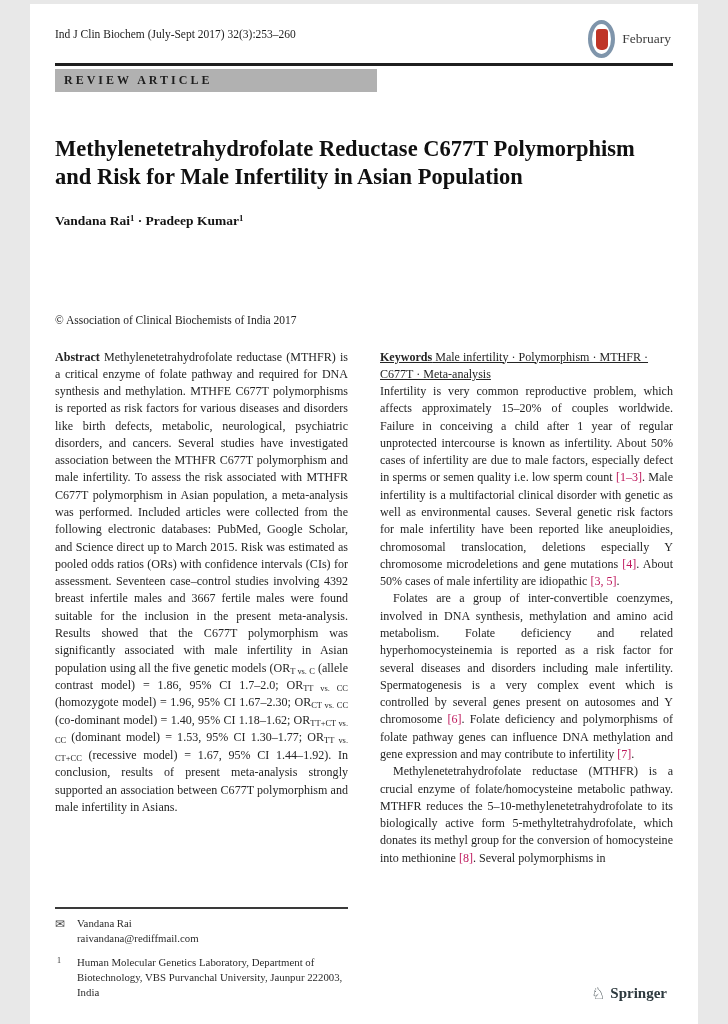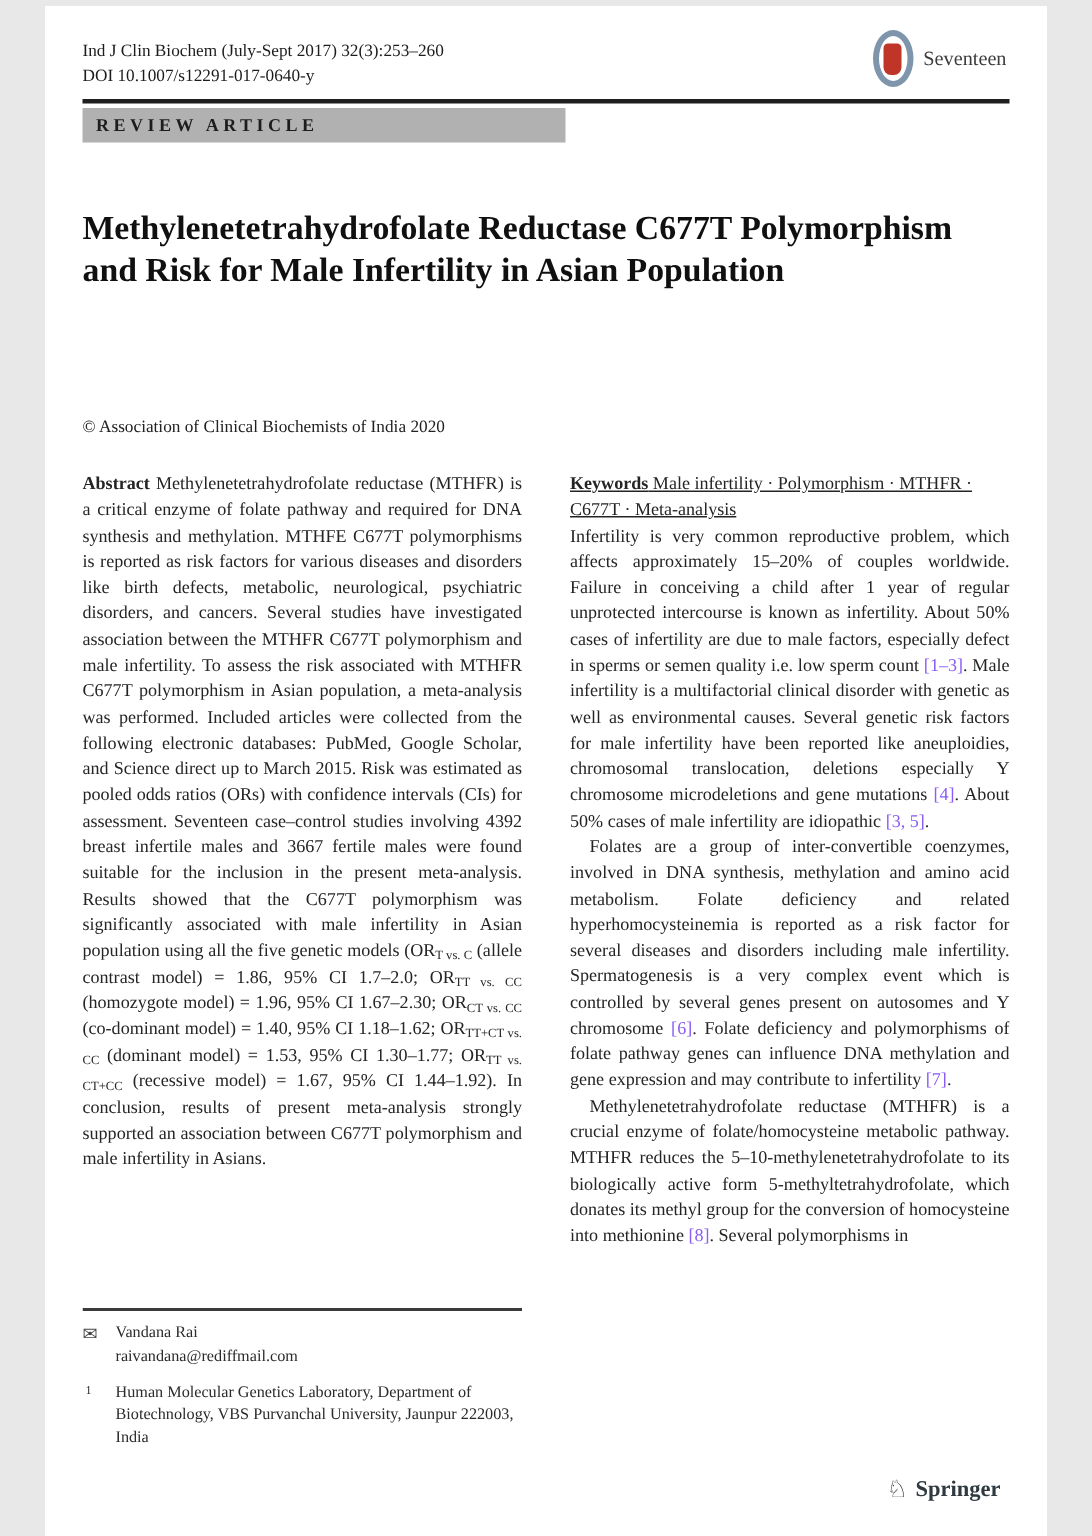--- a/index.html
+++ b/index.html
@@ -49,60 +49,60 @@
   .col.left { display: flex; flex-direction: column; justify-content: space-between; }
   .para { font-size: 12.05px; line-height: 1.435; text-align: justify; color: #242424; }
   .para.keywords { text-align: left; }
   .para.indent { text-indent: 13px; }
   .para + .para { margin-top: 0; }
   .section-heading { margin-top: 27px; margin-bottom: 16px; font-size: 13.5px; font-weight: bold; color: #111; }
   .keywords { margin-bottom: 0; text-decoration: underline; }
   .seg-b { font-weight: bold; }
   .seg-sub { font-size: 0.7em; vertical-align: -0.28em; }
   .seg-sup { font-size: 0.65em; vertical-align: 0.45em; }
-  .seg-cite { color: #8b5cf6; }
+  .seg-cite { color: #be185d; }
   
   .footnote { border-top: 2px solid #3a3a3a; padding-top: 7px; font-size: 10.8px; line-height: 1.4; color: #2b2b2b; }
   .fn-row { display: flex; gap: 8px; }
   .fn-row.affil { margin-top: 9px; }
   .env { font-size: 12px; color: #444; width: 14px; flex: 0 0 14px; }
   .affmark { font-size: 8px; vertical-align: super; width: 14px; flex: 0 0 14px; padding-left: 2px; }
   .email-addr { color: #2b2b2b; }
   
   .springer { position: absolute; right: 31px; top: 981px; display: flex; align-items: center; gap: 5px; }
   .knight { font-size: 16px; color: #2e3a3f; line-height: 1; }
   .springer-label { font-size: 15px; font-weight: 600; color: #2e3a3f; }
 </style>
 </head>
 <body>
 
 <div class="page">
 
   <div class="header">
     <div class="journal-info">
       <div>Ind J Clin Biochem (July-Sept 2017) 32(3):253–260</div>
-      <div>DOI 10.1007/s12291-017-0640-y</div>
     </div>
     <div class="crossmark">
       <span class="cm-ellipse">
         <span class="cm-inner"></span>
       </span>
-      <span class="cm-label">Seventeen</span>
+      <span class="cm-label">February</span>
     </div>
   </div>
 
   <div class="rule"></div>
 
   <div class="article-type">REVIEW ARTICLE</div>
 
   <h1 class="title">Methylenetetrahydrofolate Reductase C677T Polymorphism and Risk for Male Infertility in Asian Population</h1>
 
+  <div class="authors"><span>Vandana Rai</span><span class="seg-sup">1</span><span> · </span><span>Pradeep Kumar</span><span class="seg-sup">1</span></div>
 
   <div class="dates">
-    <div>© Association of Clinical Biochemists of India 2020</div>
+    <div>© Association of Clinical Biochemists of India 2017</div>
   </div>
 
   <div class="columns">
 
     <div class="col left">
       <p class="para"><span class="seg-b">Abstract</span><span> Methylenetetrahydrofolate reductase (MTHFR) is a critical enzyme of folate pathway and required for DNA synthesis and methylation. MTHFE C677T polymorphisms is reported as risk factors for various diseases and disorders like birth defects, metabolic, neurological, psychiatric disorders, and cancers. Several studies have investigated association between the MTHFR C677T polymorphism and male infertility. To assess the risk associated with MTHFR C677T polymorphism in Asian population, a meta-analysis was performed. Included articles were collected from the following electronic databases: PubMed, Google Scholar, and Science direct up to March 2015. Risk was estimated as pooled odds ratios (ORs) with confidence intervals (CIs) for assessment. Seventeen case–control studies involving 4392 breast infertile males and 3667 fertile males were found suitable for the inclusion in the present meta-analysis. Results showed that the C677T polymorphism was significantly associated with male infertility in Asian population using all the five genetic models (OR</span><span class="seg-sub">T vs. C</span><span> (allele contrast model) = 1.86, 95% CI 1.7–2.0; OR</span><span class="seg-sub">TT vs. CC</span><span> (homozygote model) = 1.96, 95% CI 1.67–2.30; OR</span><span class="seg-sub">CT vs. CC</span><span> (co-dominant model) = 1.40, 95% CI 1.18–1.62; OR</span><span class="seg-sub">TT+CT vs. CC</span><span> (dominant model) = 1.53, 95% CI 1.30–1.77; OR</span><span class="seg-sub">TT vs. CT+CC</span><span> (recessive model) = 1.67, 95% CI 1.44–1.92). In conclusion, results of present meta-analysis strongly supported an association between C677T polymorphism and male infertility in Asians.</span></p>
 
       <div class="footnote">
         <div class="fn-row">
           <span class="env">✉</span>

